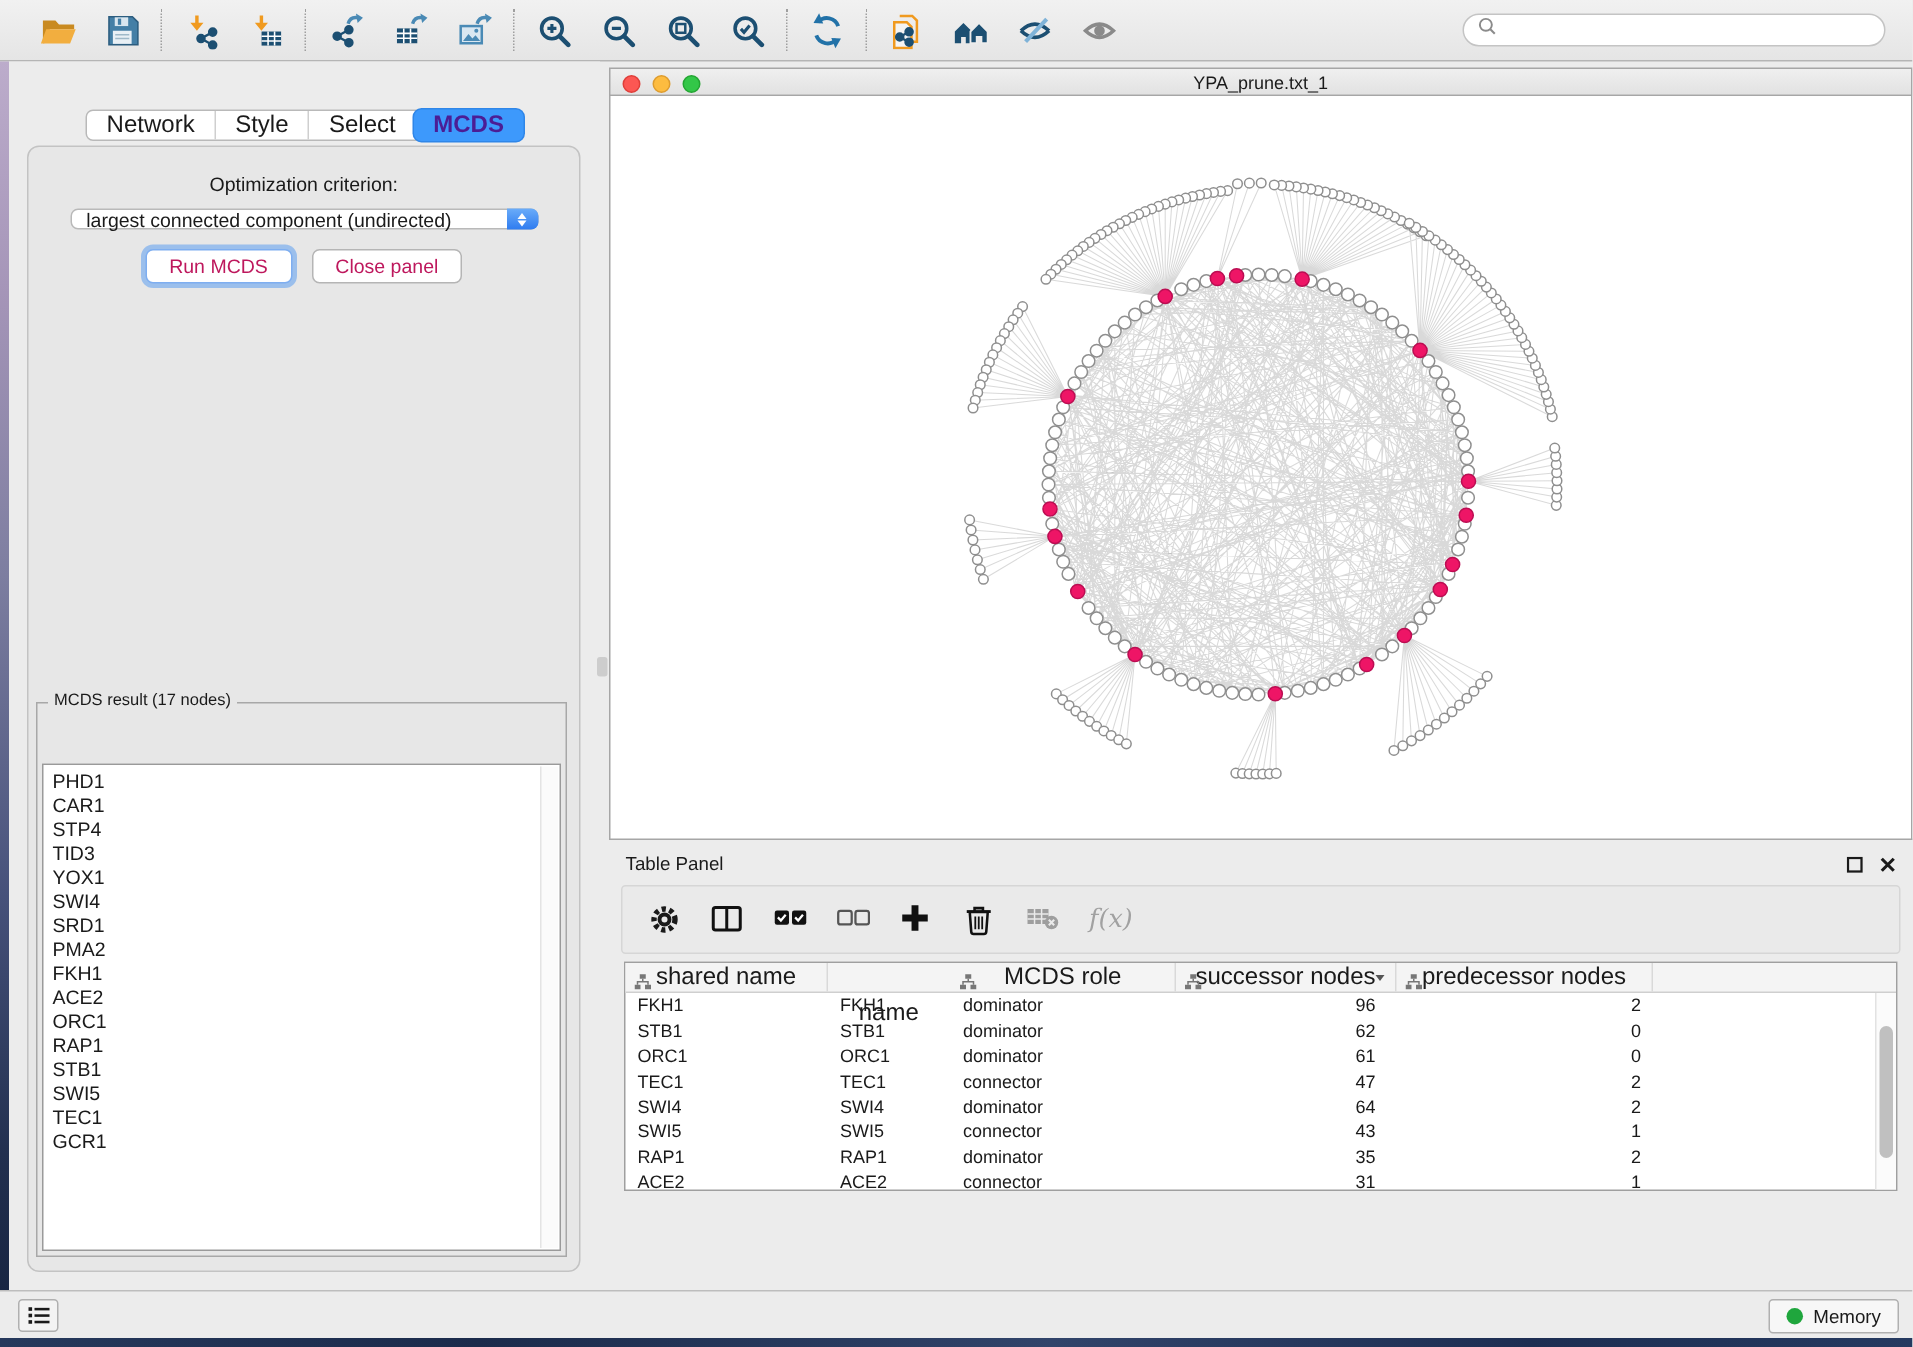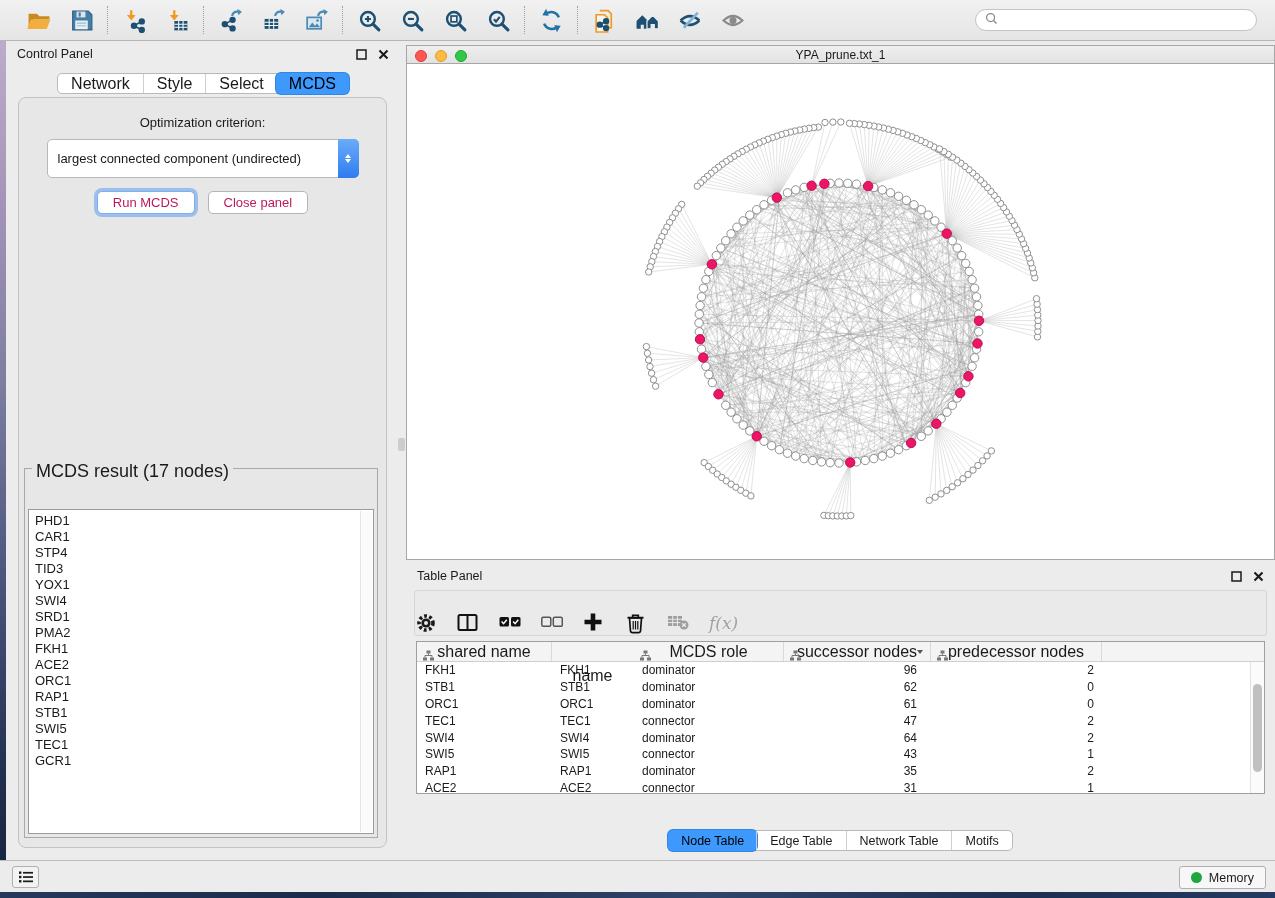--- a/index.html
+++ b/index.html
@@ -30,37 +30,37 @@
   .panel-titlebar { height:26px; display:flex; align-items:center; padding:0 11px; font-size:12.5px; }
   .win-btns { margin-left:auto; display:flex; align-items:center; gap:11px; }
   .win-btn { display:flex; align-items:center; }
 
   
   #control-panel { position:absolute; left:6px; top:41px; width:394px; bottom:37px; background:#ececec; }
   .seg-row { display:flex; justify-content:center; }
   .seg { display:flex; height:21px; background:#fff; border:1px solid #b9b9b9; border-radius:5px; font-size:16px; }
   .seg-item { display:flex; align-items:center; padding:0 13px; border-left:1px solid #cfcfcf; white-space:nowrap; }
   .seg-item:first-child { border-left:none; }
-  .seg-item.active { background:#3d99fc; color:#000000; border-radius:5px; margin:-1px; border-left:none; box-shadow:0 0 0 1px #2f86e8; }
+  .seg-item.active { background:#3d99fc; color:#4c1d95; border-radius:5px; margin:-1px; border-left:none; box-shadow:0 0 0 1px #2f86e8;font-weight:bold; }
   #cp-tabs { position:absolute; top:32px; left:0; right:0; }
   #cp-content { position:absolute; top:56px; left:12px; right:13px; bottom:13px;
     border:1px solid #c3c3c3; border-radius:8px; background:#e7e7e7; }
   #opt-label { text-align:center; margin-top:17px; font-size:13px; }
-  #criterion { margin:9px auto 0; width:312px; height:39px; background:#fff; border:1px solid #b9b9b9;
+  #criterion { margin:9px auto 0; width:312px; height:14px; background:#fff; border:1px solid #b9b9b9;
     border-radius:5px; display:flex; align-items:center; font-size:13px; position:relative; padding-left:10px; }
   #criterion .stepper { position:absolute; right:-1px; top:-1px; bottom:-1px; width:21px; border-radius:0 5px 5px 0;
     background:linear-gradient(#6aacf9,#2f7cf0); display:flex; flex-direction:column; align-items:center; justify-content:center; gap:1px; }
   .chev { width:0; height:0; border-left:3.5px solid transparent; border-right:3.5px solid transparent; }
   .chev.up { border-bottom:4px solid #fff; } .chev.down { border-top:4px solid #fff; }
   #cp-buttons { display:flex; justify-content:center; gap:13px; margin-top:13px; }
   .mac-btn { height:23px; padding:0 15px; background:#fff; border:1px solid #b5b5b5; border-radius:5px;
     font-size:13px; font-family:"Liberation Sans",sans-serif; color:#be185d; }
   .mac-btn.focused { box-shadow:0 0 0 3px rgba(105,165,240,.6); border-color:#7eaef0; }
   #mcds-group { position:absolute; top:370px; left:5px; right:8px; bottom:9px; border:1px solid #a8a8a8; }
-  #mcds-group-title { position:absolute; top:-8px; left:7px; background:#e7e7e7; padding:0 4px; font-size:18px; }
+  #mcds-group-title { position:absolute; top:-8px; left:7px; background:#e7e7e7; padding:0 4px; font-size:11px; }
   #mcds-list { position:absolute; top:8px; left:3px; right:3px; bottom:3px; background:#fff; border:1px solid #9a9a9a;
     font-size:13px; line-height:16px; padding:3px 0 0 6px; overflow:hidden;margin-top:32px; }
   #mcds-list .vtrack { position:absolute; top:1px; bottom:1px; right:1px; width:12px; background:#fbfbfb; border-left:1px solid #e4e4e4; }
 
   
   #net-window { position:absolute; left:406px; top:45px; width:869px; height:515px; }
   #net-titlebar { height:19px; background:linear-gradient(#efefef,#e2e2e2); border:1px solid #a6a6a6;
     display:flex; align-items:center; position:relative; }
   #traffic { position:absolute; left:8px; top:3.5px; display:flex; gap:8px; }
   .light { width:12px; height:12px; border-radius:50%; }
@@ -68,21 +68,21 @@
   .light.yellow { background:#fdbc40; border:1px solid #de9c2e; }
   .light.green { background:#33c748; border:1px solid #23a532; }
   #net-title { flex:1; text-align:center; font-size:12px; }
   #net-canvas { position:absolute; top:19px; left:0; right:0; bottom:0; background:#fff;
     border:1px solid #a6a6a6; border-top:none; }
   .split-handle { position:absolute; background:#cdcdcd; border-radius:2px; }
 
   
   #table-panel { position:absolute; left:406px; top:563px; right:0; bottom:37px; background:#ececec; }
   #tp-toolbar { position:absolute; top:27px; left:8px; right:8px; height:46px; background:#eaeaea;
-    border:1px solid #d6d6d6; border-radius:3px; display:flex; align-items:flex-end; gap:20px; padding:0 0; }
+    border:1px solid #d6d6d6; border-radius:3px; display:flex; align-items:center; gap:20px; padding:0 17px; }
   .tpt-icon { display:flex; align-items:center; justify-content:center; height:24px; }
   .tpt-icon.disabled { opacity:.95; }
   .fx-label { font-family:"DejaVu Serif", serif; font-style:italic; font-size:17px; color:#9e9e9e; }
   #tp-table { position:absolute; top:78px; left:10px; right:10px; bottom:67px; background:#fff; border:1px solid #9f9f9f; }
   #tp-header { display:flex; height:20px; background:#f4f4f4; border-bottom:1px solid #cfcfcf; font-size:16px; }
   .th { position:relative; display:flex; align-items:center; justify-content:center; border-right:1px solid #d9d9d9; }
   .th .tree-ic { position:absolute; left:6px; top:5px; }
   .th .hdr-chev { position:absolute; right:7px; top:8px; width:0; height:0;
     border-left:3.5px solid transparent; border-right:3.5px solid transparent; border-top:4px solid #555; }
   .th.filler { border-right:none; flex:1; }
@@ -266,35 +266,20 @@
         </svg>
     </span>
     <input placeholder="" style="">
   </div>
 </div>
 
 <div id="desk-left"></div>
 <div id="desk-bottom"></div>
 
 <div id="control-panel">
-  <div class="panel-titlebar">
-    <span>Control Panel</span>
-    <span class="win-btns">
-      <span class="win-btn">
-        <svg width="11" height="11" viewBox="0 0 11 11">
-            <rect x="1" y="1" width="9" height="9" fill="none" stroke="#1a1a1a" stroke-width="1.5"></rect>
-          </svg>
-      </span>
-      <span class="win-btn">
-        <svg width="11" height="11" viewBox="0 0 11 11">
-            <path d="M1.5 1.5L9.5 9.5M9.5 1.5L1.5 9.5" stroke="#1a1a1a" stroke-width="2.1"></path>
-          </svg>
-      </span>
-    </span>
-  </div>
   <div id="cp-tabs" class="seg-row">
       <div class="seg" id="cp-seg">
         <span class="seg-item">Network</span>
         <span class="seg-item">Style</span>
         <span class="seg-item">Select</span>
         <span class="seg-item active">MCDS</span>
       </div>
     </div>
   <div id="cp-content">
     <div id="opt-label">Optimization criterion:</div>
@@ -770,28 +755,20 @@
           <div class="td" style="width: 82px;">ACE2</div>
           <div class="td" style="width: 150px;">connector</div>
           <div class="td right" style="width: 147px; padding-right: 14px;">31</div>
           <div class="td right" style="width: 171px;">1</div>
         </div>
       </div>
     <div id="tp-vscroll">
         <div class="thumb"></div>
       </div>
   </div>
-  <div id="tp-tabs">
-      <div class="seg" id="tp-seg">
-        <span class="seg-item active">Node Table</span>
-        <span class="seg-item">Edge Table</span>
-        <span class="seg-item">Network Table</span>
-        <span class="seg-item">Motifs</span>
-      </div>
-    </div>
 </div>
 
 <div id="status-bar">
   <div id="status-left-btn">
     <svg width="16" height="14" viewBox="0 0 16 14">
       <rect x="1" y="1.5" width="2.4" height="2.4" fill="#1a1a1a"></rect>
         <rect x="5" y="1.9" width="10" height="1.7" fill="#1a1a1a"></rect>
       <rect x="1" y="5.8" width="2.4" height="2.4" fill="#1a1a1a"></rect>
         <rect x="5" y="6.2" width="10" height="1.7" fill="#1a1a1a"></rect>
       <rect x="1" y="10.1" width="2.4" height="2.4" fill="#1a1a1a"></rect>

